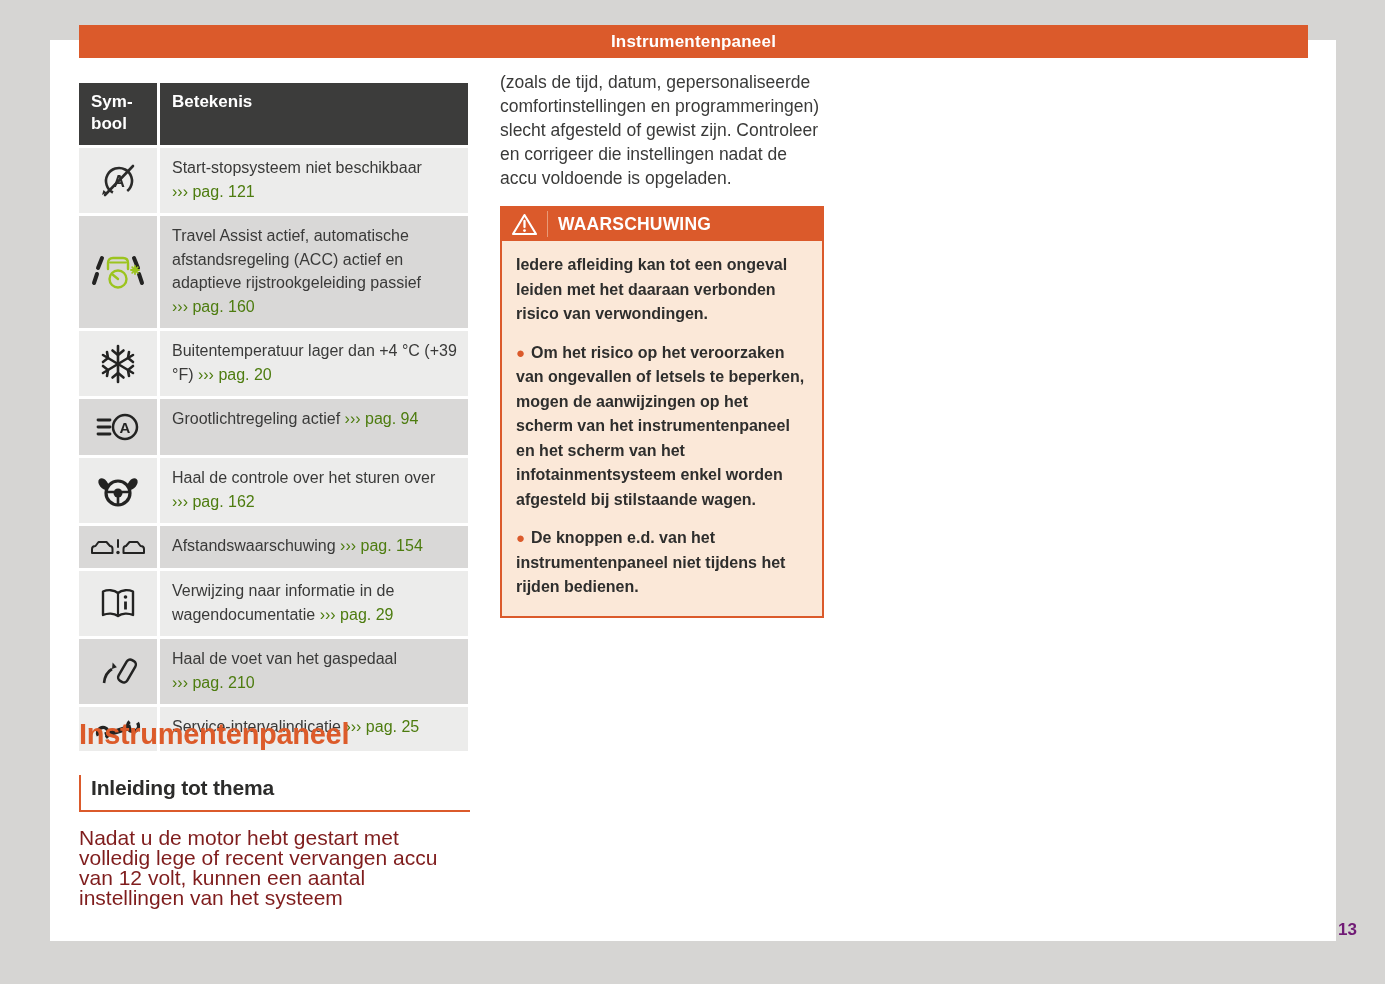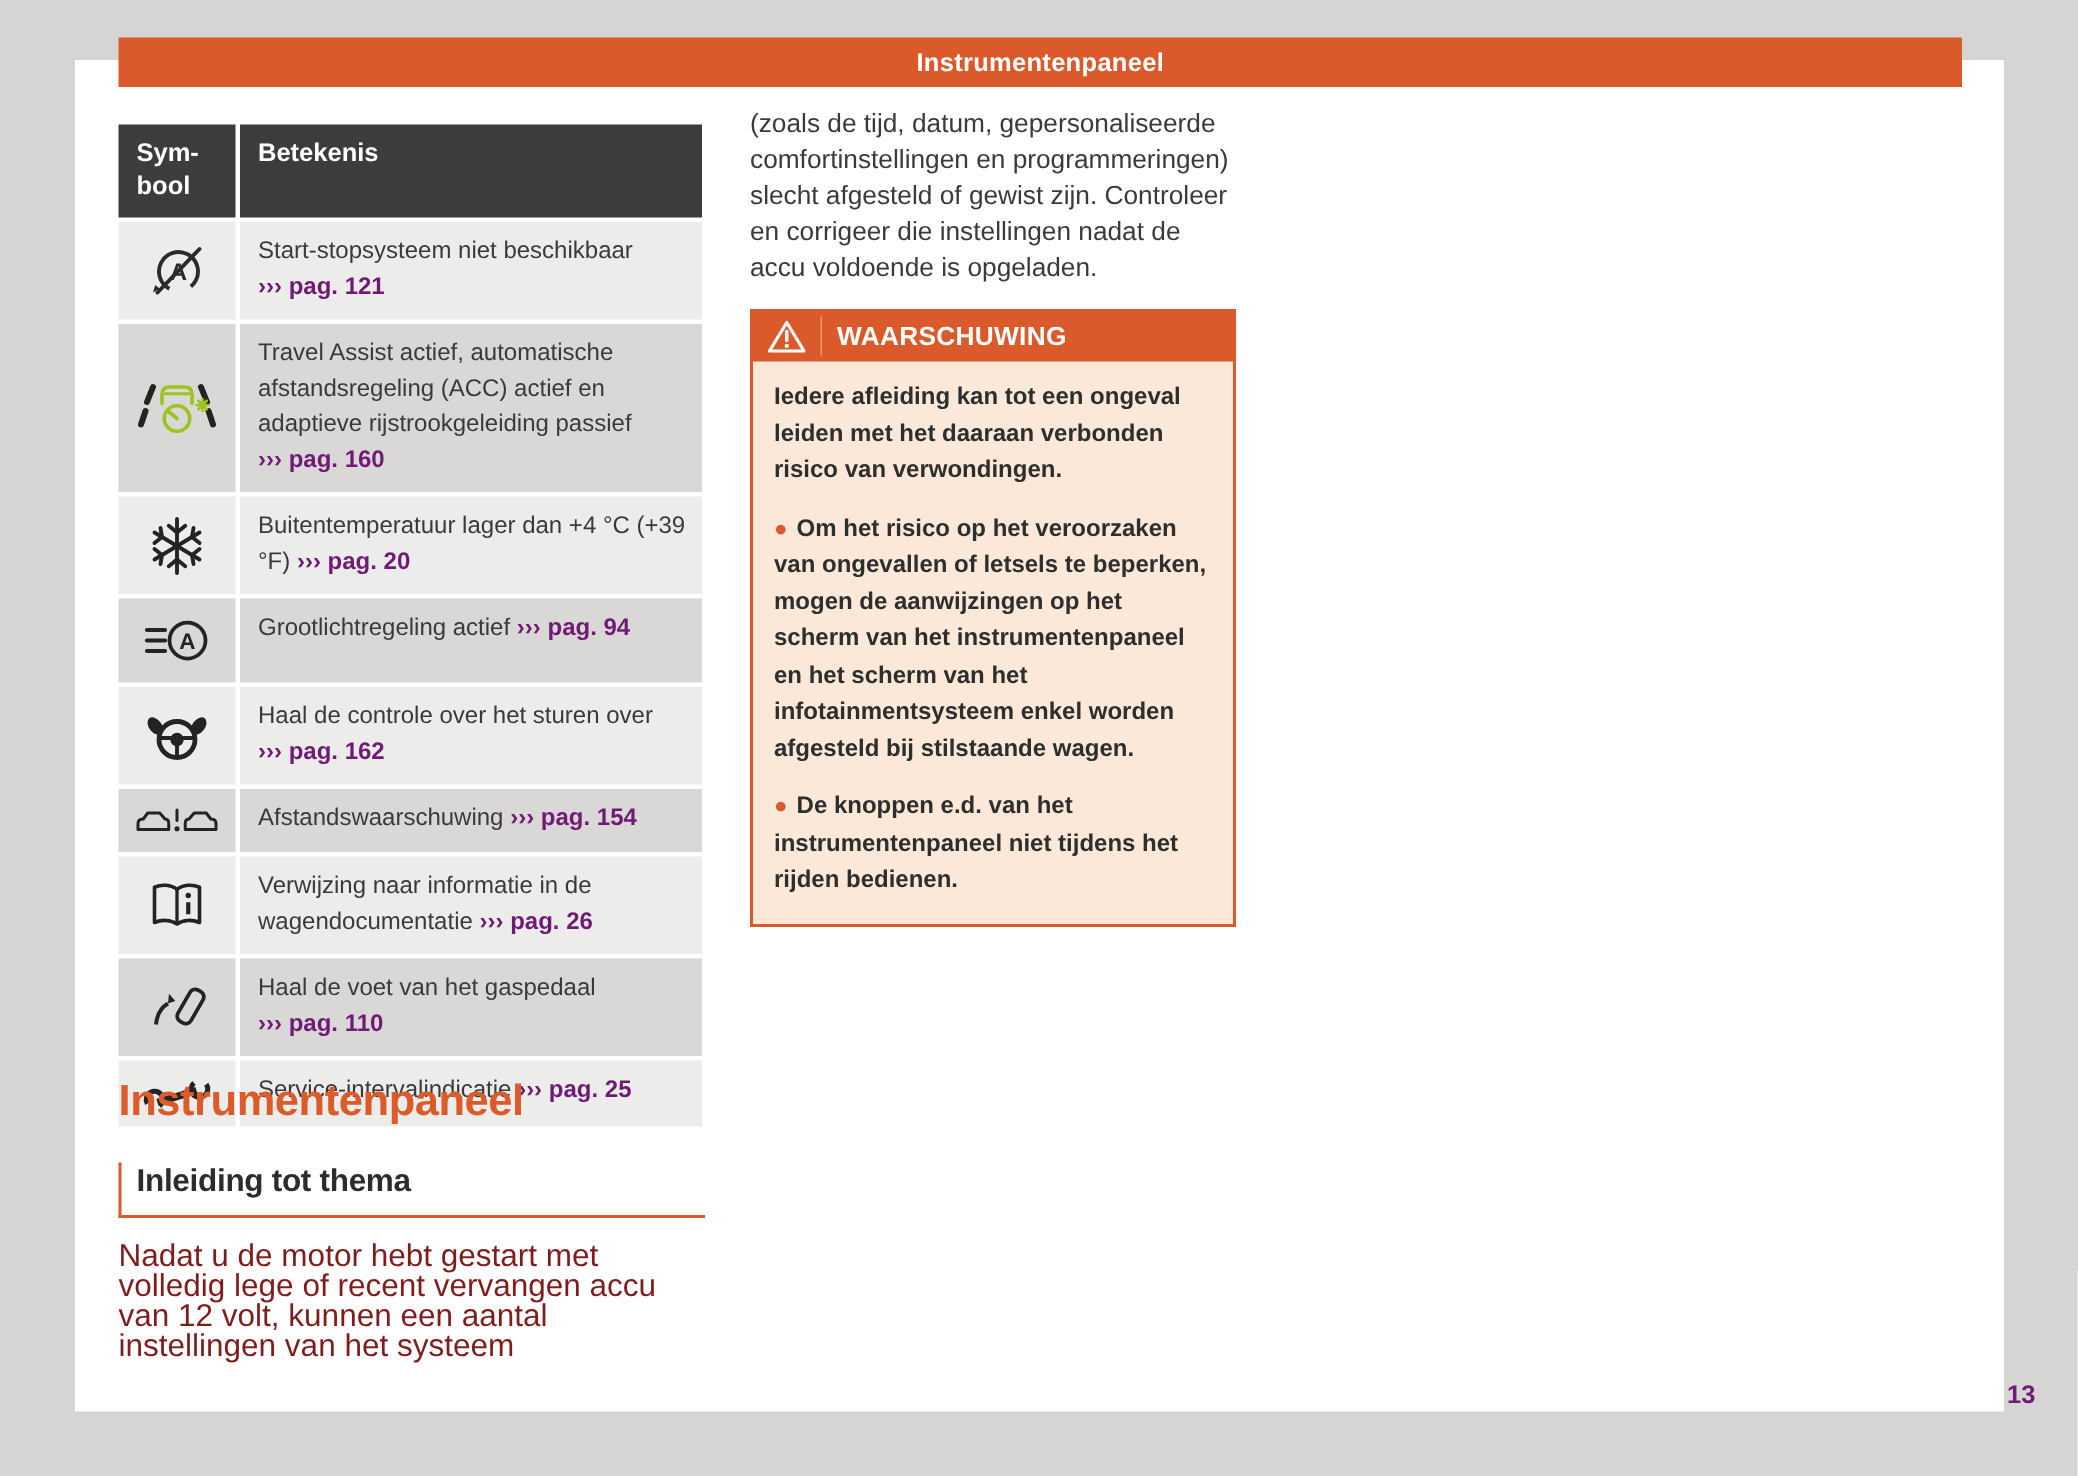--- a/index.html
+++ b/index.html
@@ -29,21 +29,21 @@
     background:#3c3c3b;color:#fff;font-weight:bold;font-size:17px;line-height:22px;
     padding:8px 0 10px 12px;
   }
   .cell-sym{display:flex;align-items:center;justify-content:center;padding:8px 4px;}
   .cell-meaning{
     font-size:16px;line-height:23.5px;color:#3a3a39;
     padding:8px 8px 10px 12px;
   }
   .row-light{background:#ececeb;}
   .row-dark{background:#d9d8d7;}
-  .ref{font-weight:bold;color:#701a75;white-space:nowrap;}
+  .ref{font-weight:normal;color:#4d7c0f;white-space:nowrap;}
   .sicon{display:block;}
   .sicon path,.sicon circle,.sicon rect,.sicon line{vector-effect:none;}
   
   .right-col{position:absolute;left:500px;top:70px;width:324px;}
   .intro-par{font-size:17.5px;line-height:24px;color:#3a3a39;margin:0;}
   .warning-box{margin-top:16px;border:2px solid #db5a2b;background:#fbe8d8;}
   .warning-header{
     background:#db5a2b;color:#fff;height:34px;margin:-1px;
     display:flex;align-items:center;padding:0 10px;
   }
@@ -159,30 +159,30 @@
   <div class="cell-meaning row-dark"><span>Afstandswaarschuwing</span> <span class="ref">››› pag. 154</span></div>
 
   <div class="cell-sym row-light">
     <svg class="sicon" width="46" height="40" viewBox="0 0 46 40">
       <path d="M23 9 C19 5.5 12.5 5.5 8 7.5 L8 31 C12.5 29 19 29 23 32 C27 29 33.5 29 38 31 L38 7.5 C33.5 5.5 27 5.5 23 9 Z" fill="none" stroke="#232322" stroke-width="2.4" stroke-linejoin="round"></path>
       <path d="M23 9 V32" stroke="#232322" stroke-width="2.2"></path>
       <circle cx="30.5" cy="13" r="1.8" fill="#232322"></circle>
       <path d="M30.5 17.5 V25.5" stroke="#232322" stroke-width="2.8"></path>
     </svg>
   </div>
-  <div class="cell-meaning row-light"><span>Verwijzing naar informatie in de wagendocumentatie</span> <span class="ref">››› pag. 26</span></div>
+  <div class="cell-meaning row-light"><span>Verwijzing naar informatie in de wagendocumentatie</span> <span class="ref">››› pag. 29</span></div>
 
   <div class="cell-sym row-dark">
     <svg class="sicon" width="46" height="40" viewBox="0 0 46 40">
       <rect x="27" y="7" width="10" height="24" rx="4" transform="rotate(30 32 19)" fill="none" stroke="#232322" stroke-width="2.5"></rect>
       <path d="M9 31 Q10 21 17 17" fill="none" stroke="#232322" stroke-width="2.6"></path>
       <path d="M17 17 l-6.5 0.5 l4 -5" fill="#232322" transform="rotate(100 17 17)"></path>
     </svg>
   </div>
-  <div class="cell-meaning row-dark"><span>Haal de voet van het gaspedaal</span> <span class="ref">››› pag. 110</span></div>
+  <div class="cell-meaning row-dark"><span>Haal de voet van het gaspedaal</span> <span class="ref">››› pag. 210</span></div>
 
   <div class="cell-sym row-light">
     <svg class="sicon" width="48" height="28" viewBox="0 0 48 28">
       <path d="M11 20 L37 12" stroke="#232322" stroke-width="5"></path>
       <circle cx="9" cy="18" r="5.5" fill="none" stroke="#232322" stroke-width="3.4" stroke-dasharray="25 10" transform="rotate(150 9 18)"></circle>
       <circle cx="39" cy="11" r="5.5" fill="none" stroke="#232322" stroke-width="3.4" stroke-dasharray="25 10" transform="rotate(-35 39 11)"></circle>
     </svg>
   </div>
   <div class="cell-meaning row-light"><span>Service-intervalindicatie</span> <span class="ref">››› pag. 25</span></div>
 </div>

